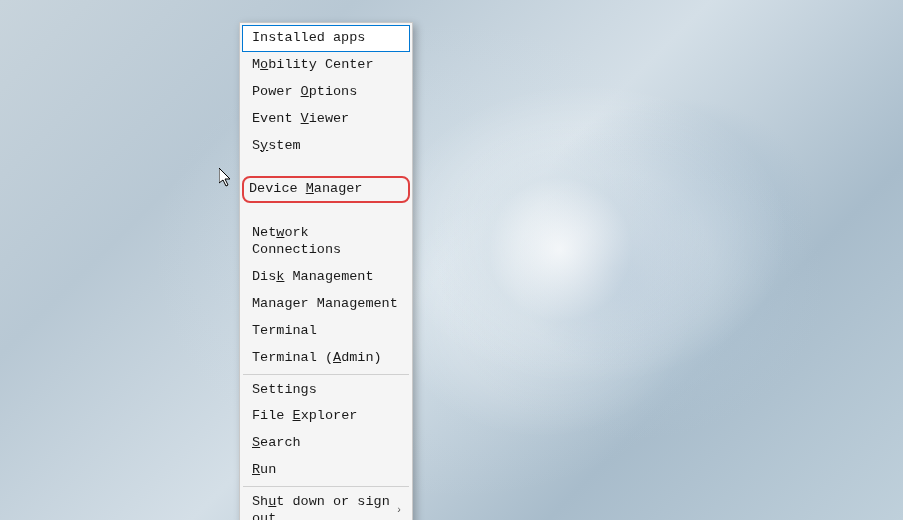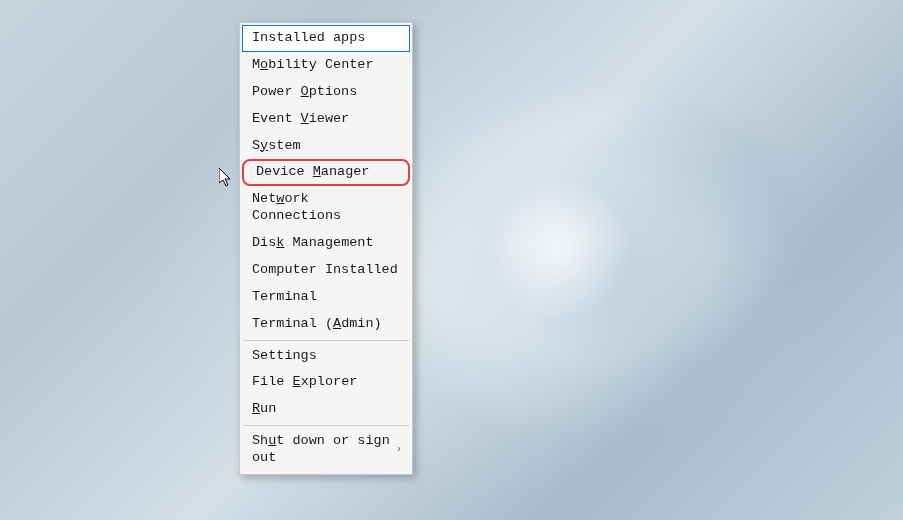--- a/index.html
+++ b/index.html
@@ -55,22 +55,22 @@
       font-family: Liberation Mono, monospace;
     }
     .menu-item.selected {
       background: #ffffff;
       border: 1px solid #0078d4;
       padding: 4px 9px 4px 9px;
     }
     .menu-item.highlighted {
       border: 2.5px solid #e04040;
       border-radius: 8px;
-      padding: 3px 12px;
-      margin: 0 0;
+      padding: 3px 5px;
+      margin: 17px 0;
     }
     .separator {
       height: 1px;
       background: #d0d0d0;
       margin: 2px 1px;
     }
     .submenu-arrow {
       position: absolute;
       right: 8px;
       top: 50%;
@@ -98,26 +98,27 @@
 
 <div class="context-menu" id="menu-root">
     <div class="menu-item selected">Installed apps</div>
     <div class="menu-item">M<span class="accel">o</span>bility Center</div>
     <div class="menu-item">Power <span class="accel">O</span>ptions</div>
     <div class="menu-item">Event <span class="accel">V</span>iewer</div>
     <div class="menu-item">S<span class="accel">y</span>stem</div>
     <div class="menu-item highlighted">Device <span class="accel">M</span>anager</div>
     <div class="menu-item">Net<span class="accel">w</span>ork Connections</div>
     <div class="menu-item">Dis<span class="accel">k</span> Management</div>
-    <div class="menu-item">Computer Installed</div>
+    <div class="menu-item">Manager Management</div>
     <div class="menu-item">Terminal</div>
     <div class="menu-item">Terminal (<span class="accel">A</span>dmin)</div>
     <div class="separator"></div>
     <div class="menu-item">Settings</div>
     <div class="menu-item">File <span class="accel">E</span>xplorer</div>
+    <div class="menu-item"><span class="accel">S</span>earch</div>
     <div class="menu-item"><span class="accel">R</span>un</div>
     <div class="separator"></div>
     <div class="menu-item">Sh<span class="accel">u</span>t down or sign out<span class="submenu-arrow">›</span></div>
   </div>
 
 <svg class="cursor" viewBox="0 0 14 20">
   <path d="M0 0 L0 15 L4 12 L7 18 L9 17 L6 11 L11 11 Z" fill="white" stroke="black" stroke-width="1"></path>
 </svg>
 
 </body></html>

